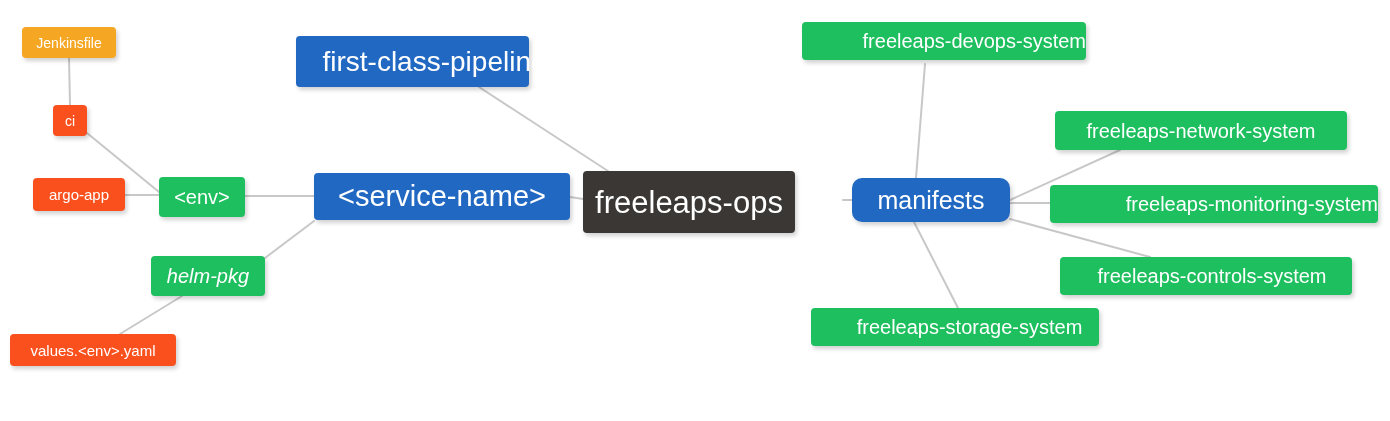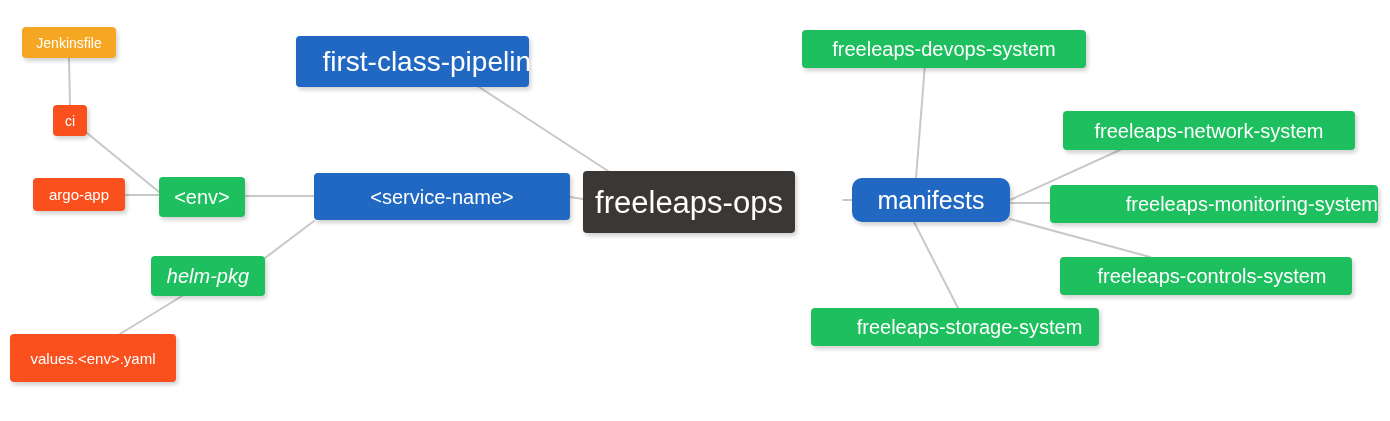--- a/index.html
+++ b/index.html
@@ -70,39 +70,39 @@
       </div>
       <div class="node" style="left: 33px; top: 178px; width: 92px; height: 33px; background: rgb(249, 80, 30); font-size: 15px;">
         <span class="node-label">argo-app</span>
       </div>
       <div class="node" style="left: 159px; top: 177px; width: 86px; height: 40px; background: rgb(29, 191, 94); font-size: 20px;">
         <span class="node-label">&lt;env&gt;</span>
       </div>
       <div class="node" style="left: 151px; top: 256px; width: 114px; height: 40px; background: rgb(29, 191, 94); font-size: 20px; font-style: italic;">
         <span class="node-label">helm-pkg</span>
       </div>
-      <div class="node" style="left: 10px; top: 334px; width: 166px; height: 48px; background: rgb(249, 80, 30); font-size: 15px;">
+      <div class="node" style="left: 10px; top: 334px; width: 166px; height: 32px; background: rgb(249, 80, 30); font-size: 15px;">
         <span class="node-label">values.&lt;env&gt;.yaml</span>
       </div>
       <div class="node" style="left: 296px; top: 36px; width: 233px; height: 51px; background: rgb(32, 104, 194); font-size: 28px; padding-left: 44px;">
         <span class="node-label">first-class-pipeline</span>
       </div>
-      <div class="node" style="left: 314px; top: 173px; width: 256px; height: 47px; background: rgb(32, 104, 194); font-size: 20px;">
+      <div class="node" style="left: 314px; top: 173px; width: 256px; height: 47px; background: rgb(32, 104, 194); font-size: 29px;">
         <span class="node-label">&lt;service-name&gt;</span>
       </div>
       <div class="node" style="left: 583px; top: 171px; width: 212px; height: 62px; background: rgb(59, 55, 52); font-size: 31px;">
         <span class="node-label">freeleaps-ops</span>
       </div>
       <div class="node" style="left: 852px; top: 178px; width: 158px; height: 44px; background: rgb(32, 104, 194); font-size: 25px; border-radius: 10px;">
         <span class="node-label">manifests</span>
       </div>
-      <div class="node" style="left: 802px; top: 30px; width: 284px; height: 38px; background: rgb(29, 191, 94); font-size: 20px;">
+      <div class="node" style="left: 802px; top: 22px; width: 284px; height: 38px; background: rgb(29, 191, 94); font-size: 20px; justify-content: flex-end;">
         <span class="node-label">freeleaps-devops-system</span>
       </div>
-      <div class="node" style="left: 1055px; top: 111px; width: 292px; height: 39px; background: rgb(29, 191, 94); font-size: 20px; margin-left: 8px;">
+      <div class="node" style="left: 1055px; top: 111px; width: 292px; height: 39px; background: rgb(29, 191, 94); font-size: 20px;">
         <span class="node-label">freeleaps-network-system</span>
       </div>
       <div class="node" style="left: 1050px; top: 185px; width: 328px; height: 38px; background: rgb(29, 191, 94); font-size: 20px; justify-content: flex-end;">
         <span class="node-label">freeleaps-monitoring-system</span>
       </div>
       <div class="node" style="left: 1060px; top: 257px; width: 292px; height: 38px; background: rgb(29, 191, 94); font-size: 20px; padding-left: 12px;">
         <span class="node-label">freeleaps-controls-system</span>
       </div>
       <div class="node" style="left: 811px; top: 308px; width: 288px; height: 38px; background: rgb(29, 191, 94); font-size: 20px; padding-left: 29px;">
         <span class="node-label">freeleaps-storage-system</span>

